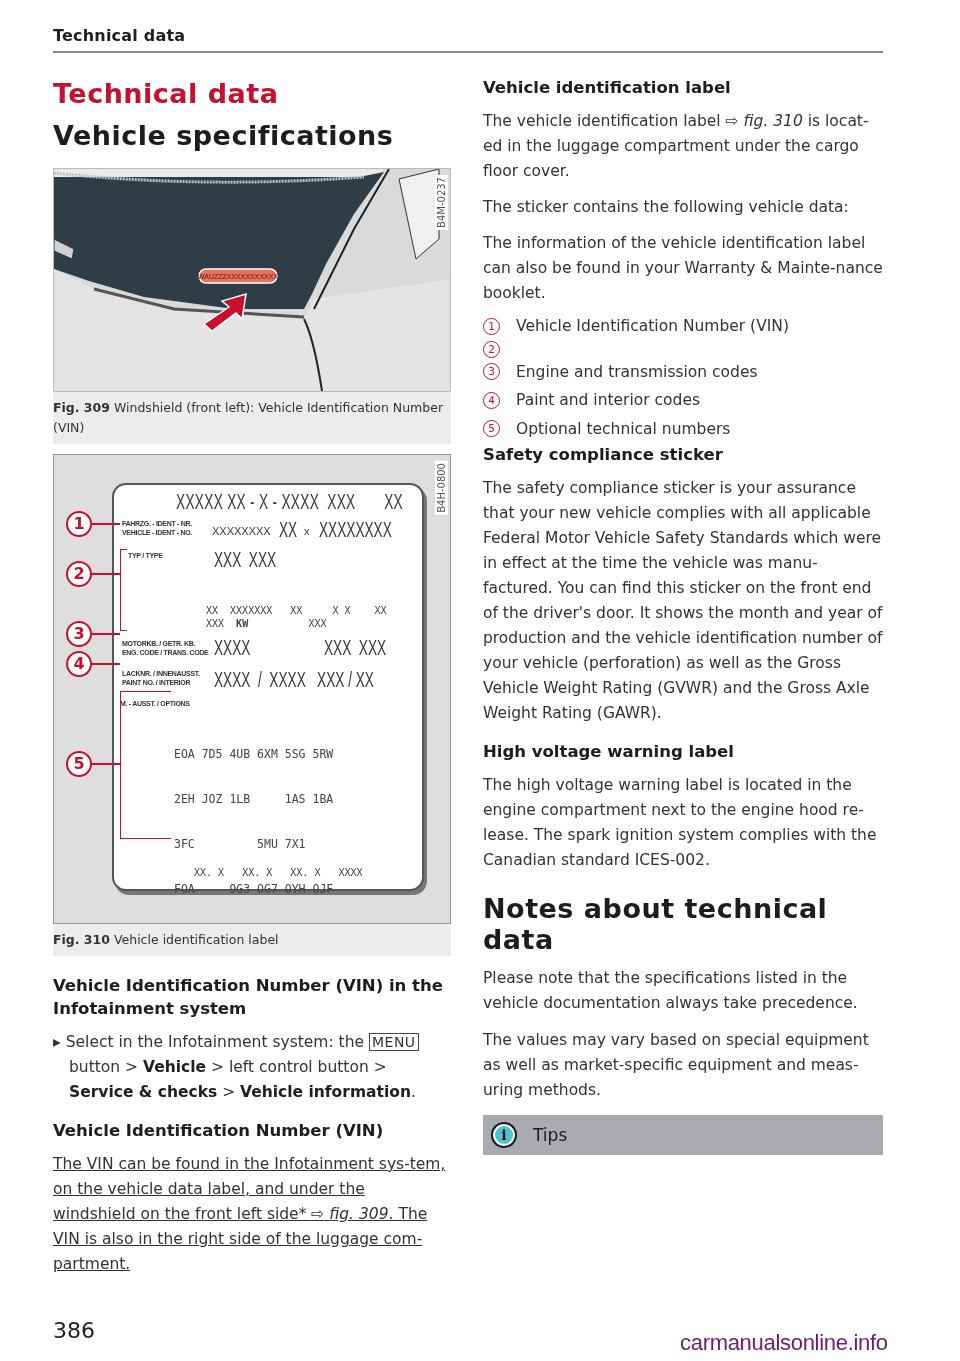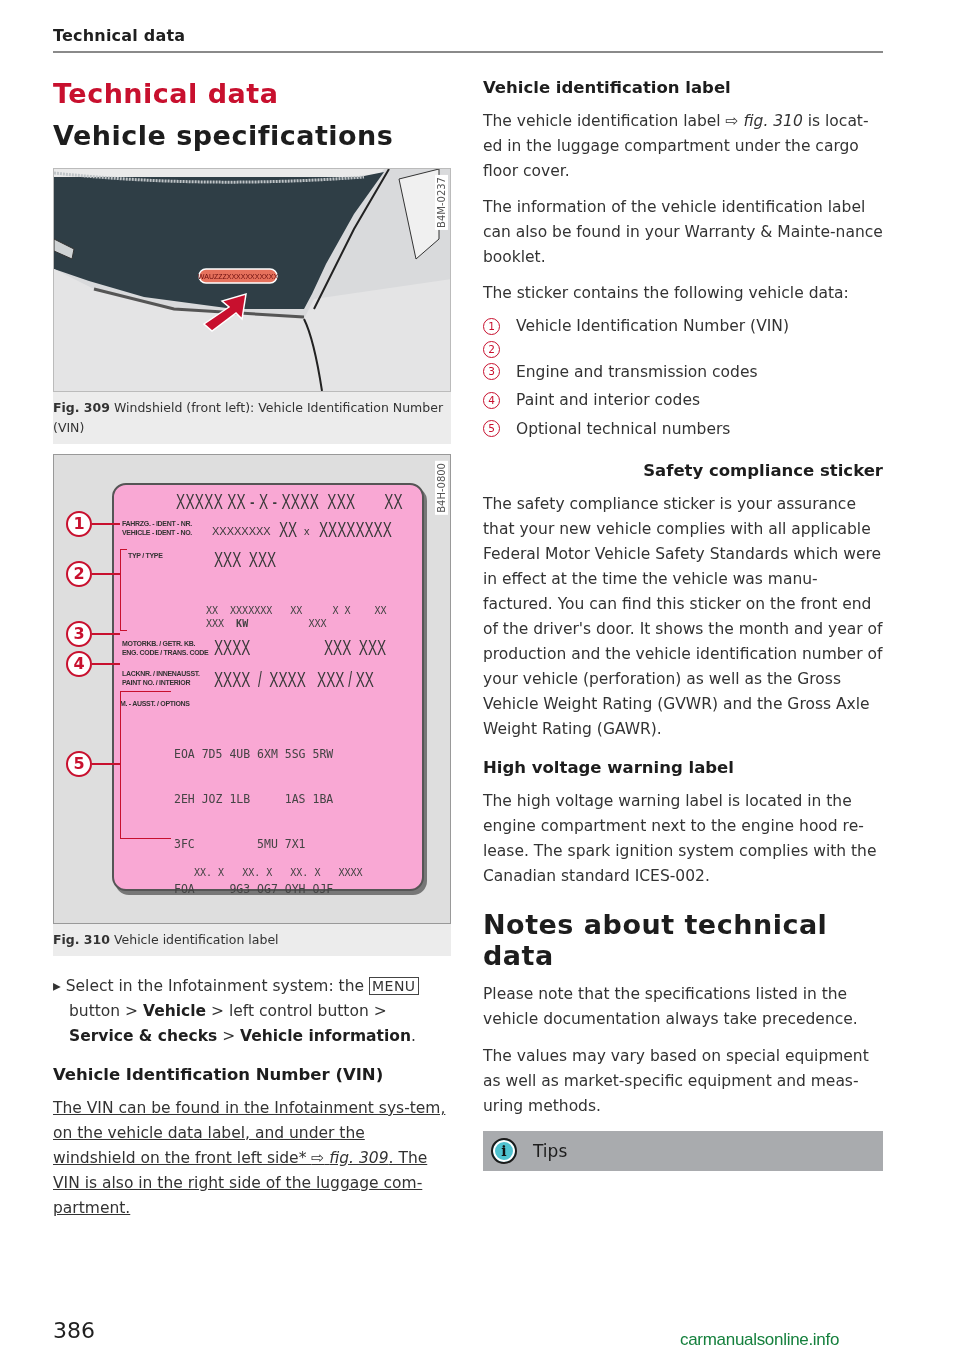--- a/index.html
+++ b/index.html
@@ -19,21 +19,21 @@
   .fig-caption { font-size: 12.5px; color: #333; padding: 6px 0 6px 0; line-height: 20px; }
   .fig-caption b { font-weight: bold; }
 
   .fig309 { margin-top: 12px; }
   .fig309 .fig-art { height: 222px; background: #d8d9db; border: 1px solid #bbb; }
   .fig310 { margin-top: 10px; }
   .fig310 .fig-art { height: 468px; background: #dedede; border: 1px solid #999; }
 
   .fig-code { position: absolute; right: 2px; top: 6px; writing-mode: vertical-rl; transform: rotate(180deg); font-size: 10px; color: #555; background: #fff; padding: 2px 1px; }
 
-  .label-card { position: absolute; left: 58px; top: 28px; width: 308px; height: 404px; background: #f9a8d4; border: 2px solid #555; border-radius: 14px; box-shadow: 3px 4px 0 #777; }
+  .label-card { position: absolute; left: 58px; top: 28px; width: 308px; height: 404px; background: #ffffff; border: 2px solid #555; border-radius: 14px; box-shadow: 3px 4px 0 #777; }
   .cond { font-family: "Liberation Sans", sans-serif; color: #3a3a3a; transform-origin: left top; white-space: pre; position: absolute; }
   .small-lbl { position: absolute; font-family: "Liberation Sans", sans-serif; font-size: 7px; font-weight: bold; color: #333; line-height: 9px; letter-spacing: -0.3px; }
   .mono { position: absolute; font-family: "DejaVu Sans Mono", monospace; font-size: 11.5px; color: #444; white-space: pre; line-height: 15px; }
 
   .callout { position: absolute; width: 22px; height: 22px; border: 2px solid #c8102e; border-radius: 50%; color: #c8102e; font-weight: bold; font-size: 16px; text-align: center; line-height: 22px; background: #fff; }
   .leader { position: absolute; height: 1.5px; background: #c8102e; }
   .bracket { position: absolute; border-left: 1.5px solid #c8102e; border-top: 1.5px solid #c8102e; border-bottom: 1.5px solid #c8102e; width: 6px; }
 
   .sub-h { font-size: 16.5px; font-weight: bold; color: #1d1d1d; line-height: 23px; margin: 0; }
   .para { font-size: 15.5px; line-height: 25px; color: #333; margin: 0; }
@@ -45,21 +45,21 @@
   .list li { font-size: 15.5px; line-height: 28.5px; color: #333; display: flex; align-items: center; }
   .num-circle { display: inline-block; width: 15px; height: 15px; border: 1.5px solid #c8102e; border-radius: 50%; color: #c8102e; font-size: 10.5px; text-align: center; line-height: 15px; margin-right: 16px; flex: 0 0 auto; }
 
   .tips { margin-top: 12px; width: 400px; }
   .tips-head { background: #a9abae; height: 40px; display: flex; align-items: center; padding-left: 8px; }
   .tips-icon { width: 22px; height: 22px; border-radius: 50%; border: 2px solid #1a1a1a; background: #4fc2cf; color: #111; font-weight: bold; font-family: "DejaVu Serif", serif; font-size: 14px; text-align: center; line-height: 22px; box-shadow: inset 0 0 0 2px #fff; }
   .tips-title { font-weight: normal; font-size: 17px; color: #1d1d1d; margin-left: 16px; }
   .tips-body { background: #e7e7e7; padding: 4px 14px 4px 14px; font-size: 15.5px; line-height: 25px; color: #333; }
 
   .page-num { position: absolute; left: 53px; top: 1318px; font-size: 22px; font-weight: normal; color: #1f1f1f; }
-  .watermark { position: absolute; left: 680px; top: 1330px; font-family: "Liberation Sans", sans-serif; font-size: 17px; color: #15803d; letter-spacing: -0.3px; text-align: center; }
+  .watermark { position: absolute; left: 680px; top: 1330px; font-family: "Liberation Sans", sans-serif; font-size: 22px; color: #701a75; letter-spacing: -0.3px; text-align: center; }
 </style>
 </head>
 <body>
 
 <div class="running-header">Technical data</div>
 <div class="header-rule"></div>
 
 <div class="col-left">
   <h1 class="h-red">Technical data</h1>
   <h2 class="h-big">Vehicle specifications</h2>
@@ -158,21 +158,22 @@
       <div class="leader" style="left:38px; top:308px; width:28px;"></div>
       <div class="bracket" style="left:66px; top:236px; height:146px; width:50px;"></div>
     </div>
     <div class="fig-caption">
       <b>Fig. 310</b>
       <span>Vehicle identification label</span>
     </div>
   </div>
 
   <div style="margin-top:18px;">
-    <p class="para" style="margin-top:4px; padding-left:16px; text-indent:-16px;">
+    <h3 class="sub-h">Vehicle Identification Number (VIN) in the Infotainment system</h3>
+    <p class="para" style="margin-top:10px; padding-left:16px; text-indent:-16px;">
       <span>▸ </span><span>Select in the Infotainment system: the</span>
       <span class="kbd">MENU</span>
       <span>button</span> <span>&gt;</span>
       <b>Vehicle</b> <span>&gt;</span>
       <span>left control button</span> <span>&gt;</span>
       <b>Service &amp; checks</b> <span>&gt;</span>
       <b>Vehicle information</b>.
     </p>
   </div>
 
@@ -184,22 +185,22 @@
     </p>
   </div>
 </div>
 
 <div class="col-right">
   <h3 class="sub-h" style="margin-top:6px;">Vehicle identification label</h3>
   <p class="para" style="margin-top:10px;">
     <span>The vehicle identification label </span><span>⇨</span>
     <i>fig. 310</i><span> is locat-ed in the luggage compartment under the cargo floor cover.</span>
   </p>
+  <p class="para" style="margin-top:11px;">The sticker contains the following vehicle data:</p>
   <p class="para" style="margin-top:11px;">The information of the vehicle identification label can also be found in your Warranty &amp; Mainte-nance booklet.</p>
-  <p class="para" style="margin-top:11px;">The sticker contains the following vehicle data:</p>
   <ul class="list">
     <li>
         <span class="num-circle">1</span>
         <span>Vehicle Identification Number (VIN)</span>
       </li>
     <li>
         <span class="num-circle">2</span>
       </li>
     <li>
         <span class="num-circle">3</span>
@@ -208,21 +209,21 @@
     <li>
         <span class="num-circle">4</span>
         <span>Paint and interior codes</span>
       </li>
     <li>
         <span class="num-circle">5</span>
         <span>Optional technical numbers</span>
       </li>
   </ul>
 
-  <h3 class="sub-h" style="margin-top:16px;text-align:right;">Safety compliance sticker</h3>
+  <h3 class="sub-h" style="margin-top:0;">Safety compliance sticker</h3>
   <p class="para" style="margin-top:10px;">The safety compliance sticker is your assurance that your new vehicle complies with all applicable Federal Motor Vehicle Safety Standards which were in effect at the time the vehicle was manu-factured. You can find this sticker on the front end of the driver's door. It shows the month and year of production and the vehicle identification number of your vehicle (perforation) as well as the Gross Vehicle Weight Rating (GVWR) and the Gross Axle Weight Rating (GAWR).</p>
 
   <h3 class="sub-h" style="margin-top:14px;">High voltage warning label</h3>
   <p class="para" style="margin-top:10px;">The high voltage warning label is located in the engine compartment next to the engine hood re-lease. The spark ignition system complies with the Canadian standard ICES-002.</p>
 
   <h2 class="h-big" style="margin-top:20px; line-height:31px; width:360px;">Notes about technical data</h2>
   <p class="para" style="margin-top:11px;">Please note that the specifications listed in the vehicle documentation always take precedence.</p>
   <p class="para" style="margin-top:12px;">The values may vary based on special equipment as well as market-specific equipment and meas-uring methods.</p>
 
   <div class="tips">

